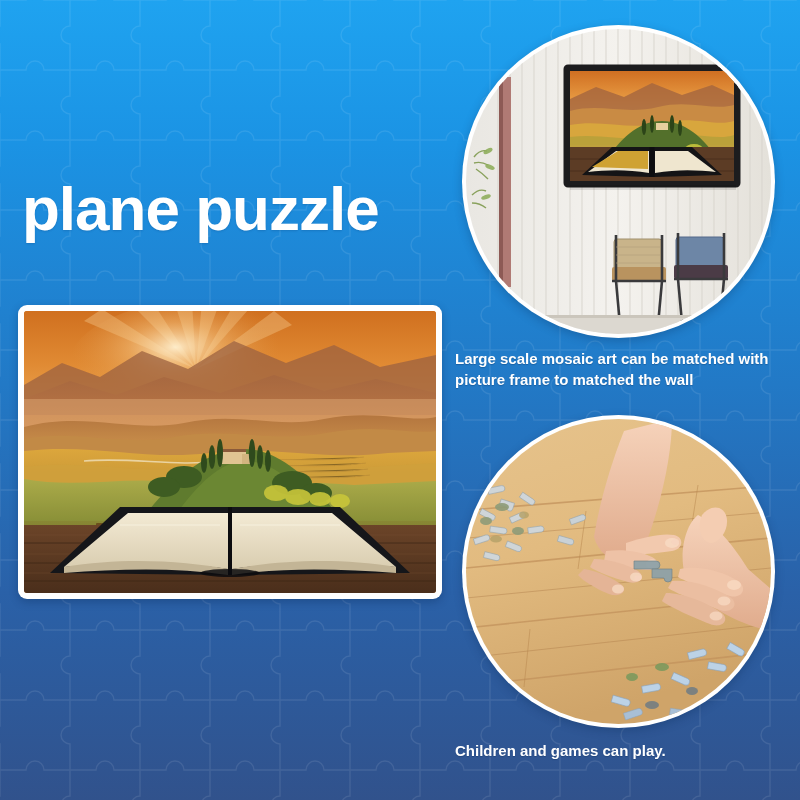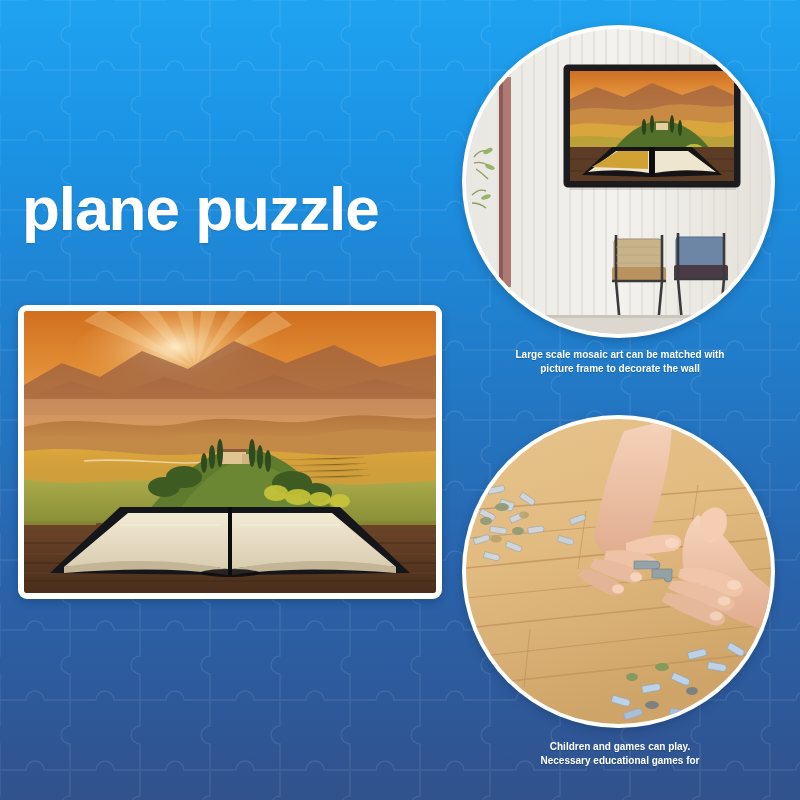--- a/index.html
+++ b/index.html
@@ -42,22 +42,22 @@
     padding:4px;box-sizing:border-box;
   }
   .circle .shot{
     width:100%;height:100%;border-radius:50%;overflow:hidden;position:relative;
   }
   #circle-room{left:462px;top:25px;width:313px;height:313px;}
   #circle-kids{left:462px;top:415px;width:313px;height:313px;}
   
   .caption{
     position:absolute;width:330px;left:455px;
-    text-align:center;color:#ffffff;
-    font-size:10px;font-weight:bold;line-height:1.42;
+    text-align:left;color:#ffffff;
+    font-size:15px;font-weight:bold;line-height:1.42;
     text-shadow:0 1px 1px rgba(0,35,80,.3);
   }
   #caption-room{top:348px;}
   #caption-kids{top:740px;}
   .caption .ln{display:block;}
 
   
   .fill{position:absolute;inset:0;}
 </style>
 </head>
@@ -358,21 +358,21 @@
         </g>
 
         <rect x="0" y="288" width="305" height="17" fill="#dcd8d0"></rect>
         <rect x="0" y="286" width="305" height="3" fill="#cbc6bc"></rect>
       </svg>
     </div>
   </div>
 
   <div class="caption" id="caption-room">
     <span class="ln">Large scale mosaic art can be matched with</span>
-    <span class="ln">picture frame to decorate the wall</span>
+    <span class="ln">picture frame to matched the wall</span>
   </div>
 
   <div class="circle" id="circle-kids">
     <div class="shot">
       <svg class="fill" viewBox="0 0 305 305" preserveAspectRatio="none">
         <defs>
           <linearGradient id="floorg" x1="0" y1="0" x2="0.3" y2="1">
             <stop offset="0%" stop-color="#e6c38c"></stop>
             <stop offset="45%" stop-color="#e2bb80"></stop>
             <stop offset="100%" stop-color="#cfa469"></stop>
@@ -497,16 +497,15 @@
           </g>
         </g>
 
         <rect x="0" y="0" width="305" height="305" fill="none"></rect>
       </svg>
     </div>
   </div>
 
   <div class="caption" id="caption-kids">
     <span class="ln">Children and games can play.</span>
-    <span class="ln">Necessary educational games for</span>
   </div>
 
 </div>
 
 </body></html>

